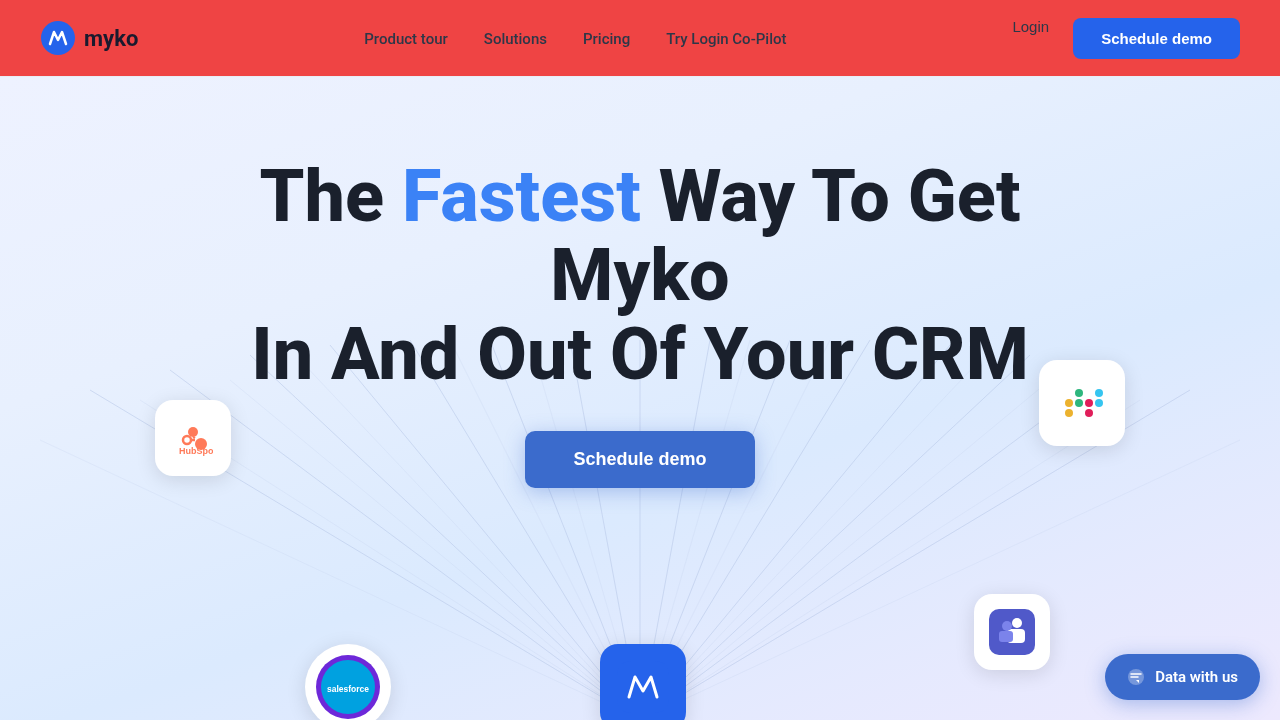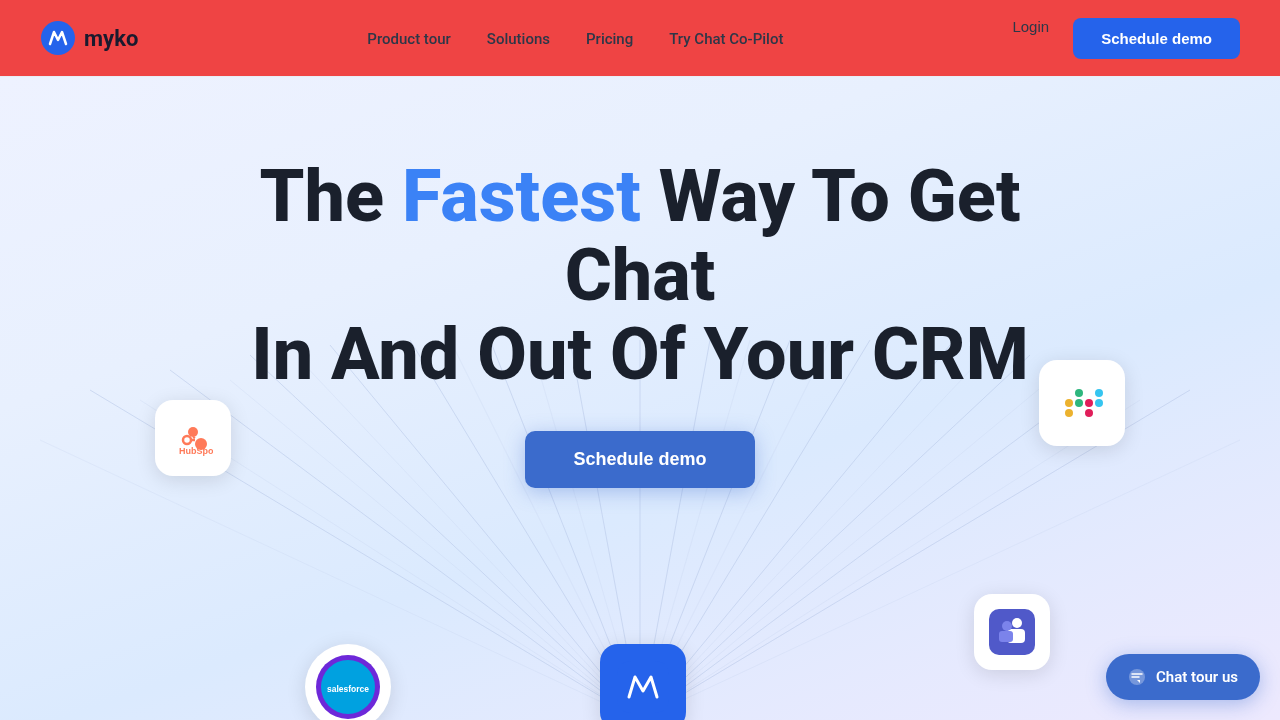--- a/index.html
+++ b/index.html
@@ -270,21 +270,21 @@
     <li>
       <a href="#">Product tour</a>
     </li>
     <li>
       <a href="#">Solutions</a>
     </li>
     <li>
       <a href="#">Pricing</a>
     </li>
     <li>
-      <a href="#">Try Chat Co-Pilot</a>
+      <a href="#">Try Login Co-Pilot</a>
     </li>
   </ul>
 
   <div class="nav-right">
     <button class="login-btn">Login</button>
     <button class="schedule-btn-nav">Schedule demo</button>
   </div>
 </nav>
 
 <section class="hero">
@@ -316,21 +316,21 @@
     <line x1="650" y1="380" x2="760" y2="0" stroke="#c5d4ee" stroke-width="0.6" opacity="0.5"></line>
     <line x1="650" y1="380" x2="840" y2="0" stroke="#c5d4ee" stroke-width="0.6" opacity="0.5"></line>
     <line x1="650" y1="380" x2="990" y2="20" stroke="#c5d4ee" stroke-width="0.6" opacity="0.5"></line>
     <line x1="650" y1="380" x2="1060" y2="40" stroke="#c5d4ee" stroke-width="0.6" opacity="0.5"></line>
     <line x1="650" y1="380" x2="1150" y2="60" stroke="#c5d4ee" stroke-width="0.6" opacity="0.5"></line>
     <line x1="650" y1="380" x2="1250" y2="100" stroke="#c5d4ee" stroke-width="0.6" opacity="0.5"></line>
   </svg>
 
   <div class="hero-content">
     <h1 class="hero-title">
-      <span>The </span><span class="hero-title-highlight">Fastest</span><span> Way To Get Chat</span><br>
+      <span>The </span><span class="hero-title-highlight">Fastest</span><span> Way To Get Myko</span><br>
       <span>In And Out Of Your CRM</span>
     </h1>
     <div class="hero-cta">
       <button class="schedule-btn-hero">Schedule demo</button>
     </div>
   </div>
 
   <div class="integration-icons">
 
     <div class="icon-card icon-hubspot">
@@ -385,16 +385,16 @@
     </div>
 
   </div>
 
   <div class="chat-widget">
     <svg width="18" height="18" viewBox="0 0 18 18" fill="none">
       <circle cx="9" cy="9" r="8" fill="white" opacity="0.3"></circle>
       <path d="M4 6h10M4 9h7" stroke="white" stroke-width="1.5" stroke-linecap="round"></path>
       <path d="M9 12l3 3v-3H9z" fill="white"></path>
     </svg>
-    <span>Chat tour us</span>
+    <span>Data with us</span>
   </div>
 
 </section>
 
 </body></html>

